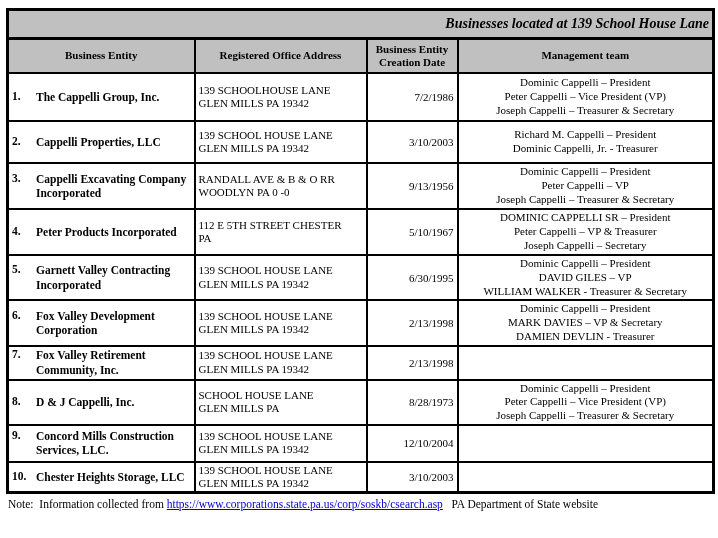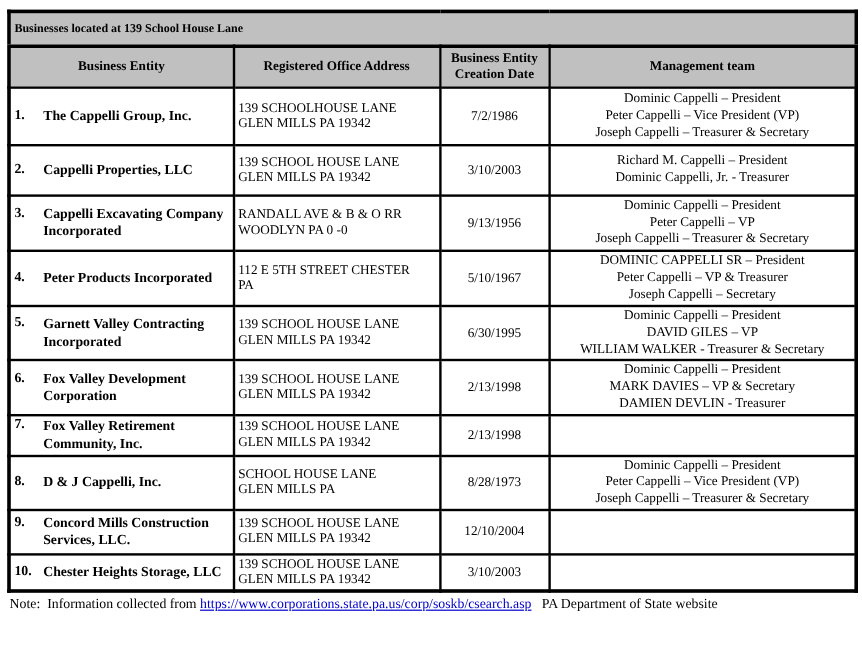--- a/index.html
+++ b/index.html
@@ -5,33 +5,33 @@
   html,body{margin:0;padding:0;background:#ffffff;}
   body{width:718px;height:538px;overflow:hidden;
        font-family:"Liberation Serif","DejaVu Serif",serif;color:#000;}
   .sheet{padding:8px 6px 0 6px;}
 
   table.biz{border-collapse:collapse;width:706px;table-layout:fixed;
             border:3px solid #000;}
   table.biz td,table.biz th{border:2px solid #000;padding:1px 3px;
             vertical-align:middle;overflow:hidden;}
 
-  tr.title-row td{background:#c0c0c0;text-align:left;font-weight:bold;
-            font-size:10px;height:24px;border-bottom:3px solid #000;}
+  tr.title-row td{background:#c0c0c0;text-align:right;font-weight:bold;
+            font-size:14px;height:24px;border-bottom:3px solid #000;font-style:italic;}
   tr.head-row td{background:#c0c0c0;text-align:center;font-weight:bold;
             font-size:11px;line-height:1.2;height:30px;}
 
   td.c-entity{font-weight:bold;font-size:11.5px;padding-left:4px;}
   .ent{display:flex;align-items:flex-start;}
   .ent .num{flex:0 0 24px;}
   .ent .nm{flex:1 1 auto;padding-right:2px;line-height:1.25;}
 
   td.c-addr{font-size:11px;white-space:pre-line;line-height:1.2;
             padding-left:4px;margin-top:15px;}
-  td.c-date{font-size:11px;text-align:center;}
+  td.c-date{font-size:11px;text-align:right;}
   td.c-mgmt{font-size:11px;text-align:center;white-space:pre-line;
             line-height:1.25;}
 
   .note{margin:4px 0 0 2px;font-size:11.5px;}
   .note span{white-space:pre-wrap;}
   .note a{color:#0000cc;text-decoration:underline;white-space:pre-wrap;}
 </style>
 </head>
 <body>
 

